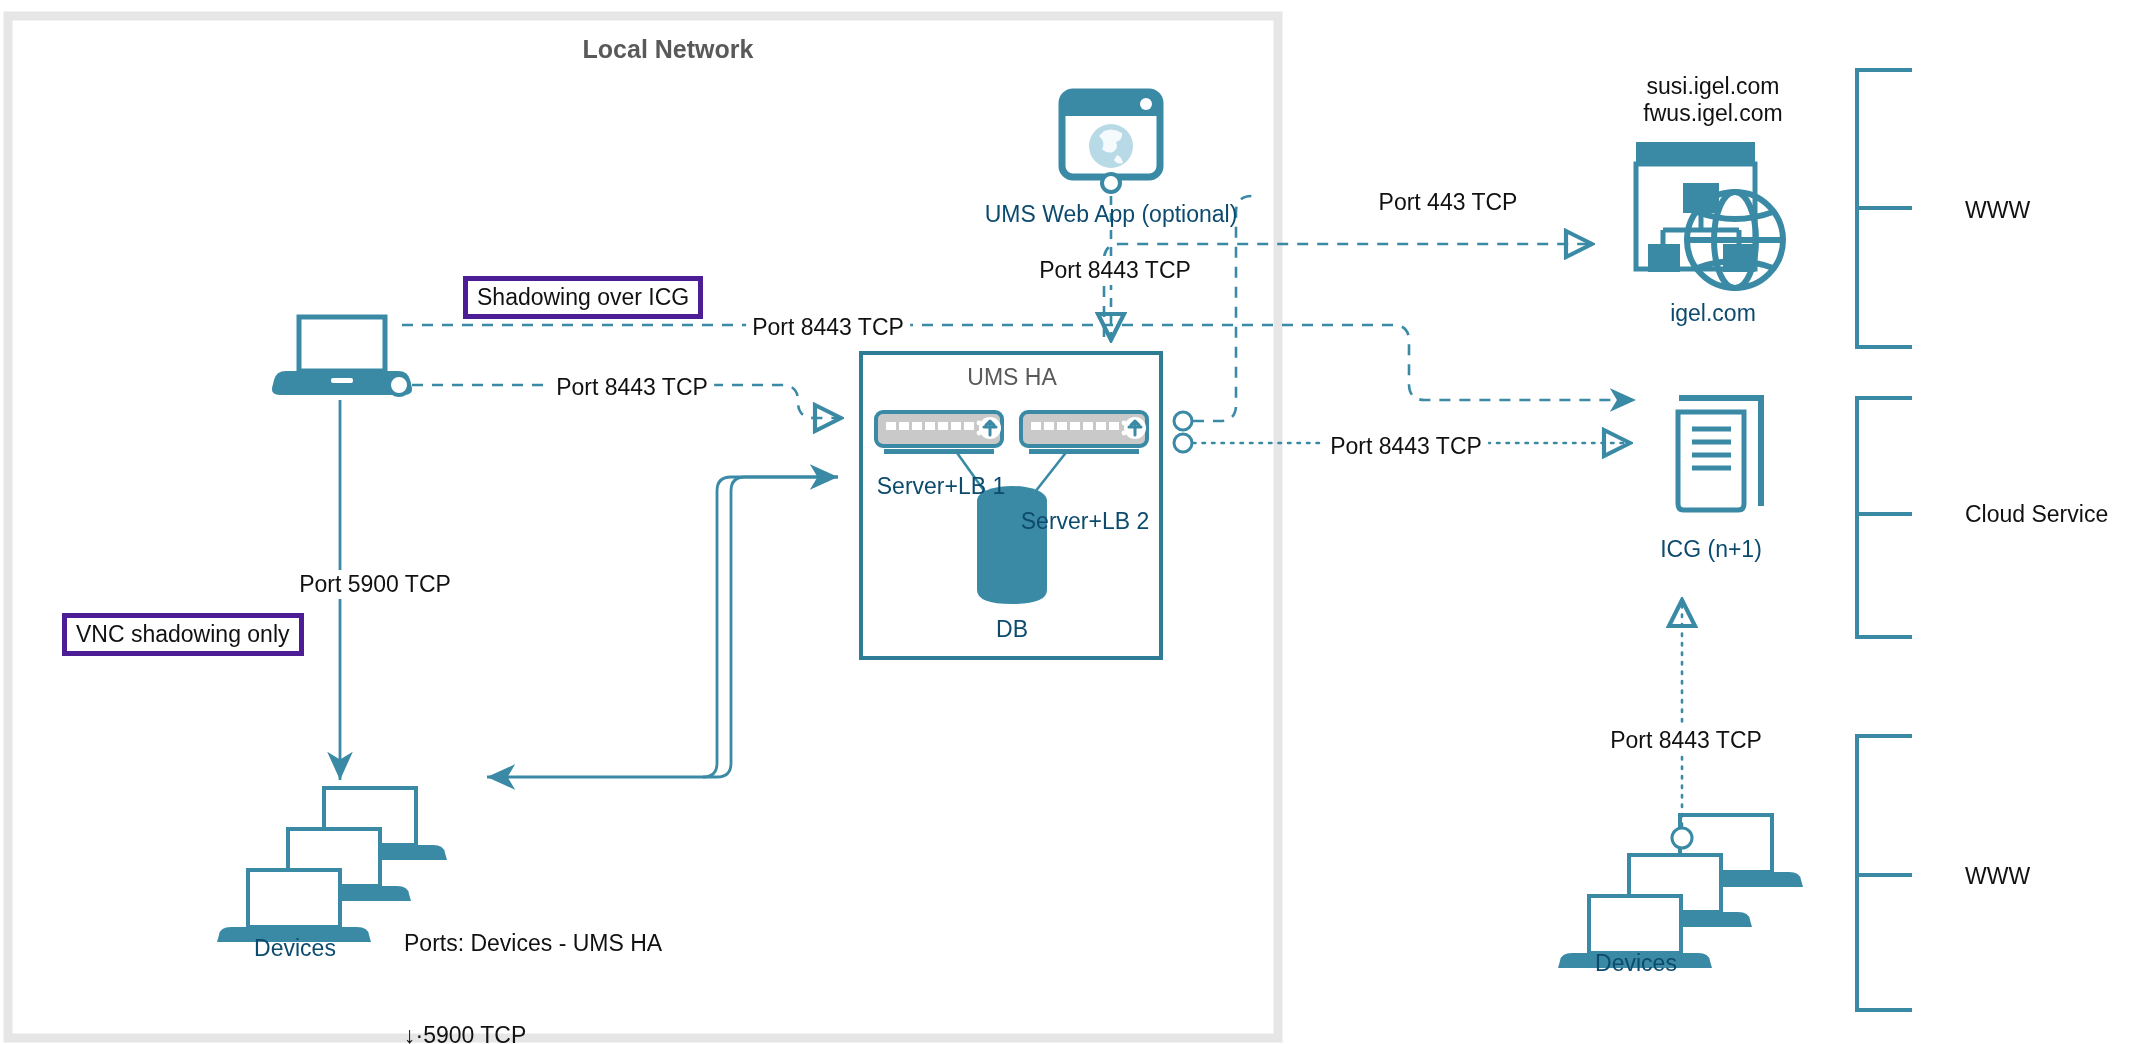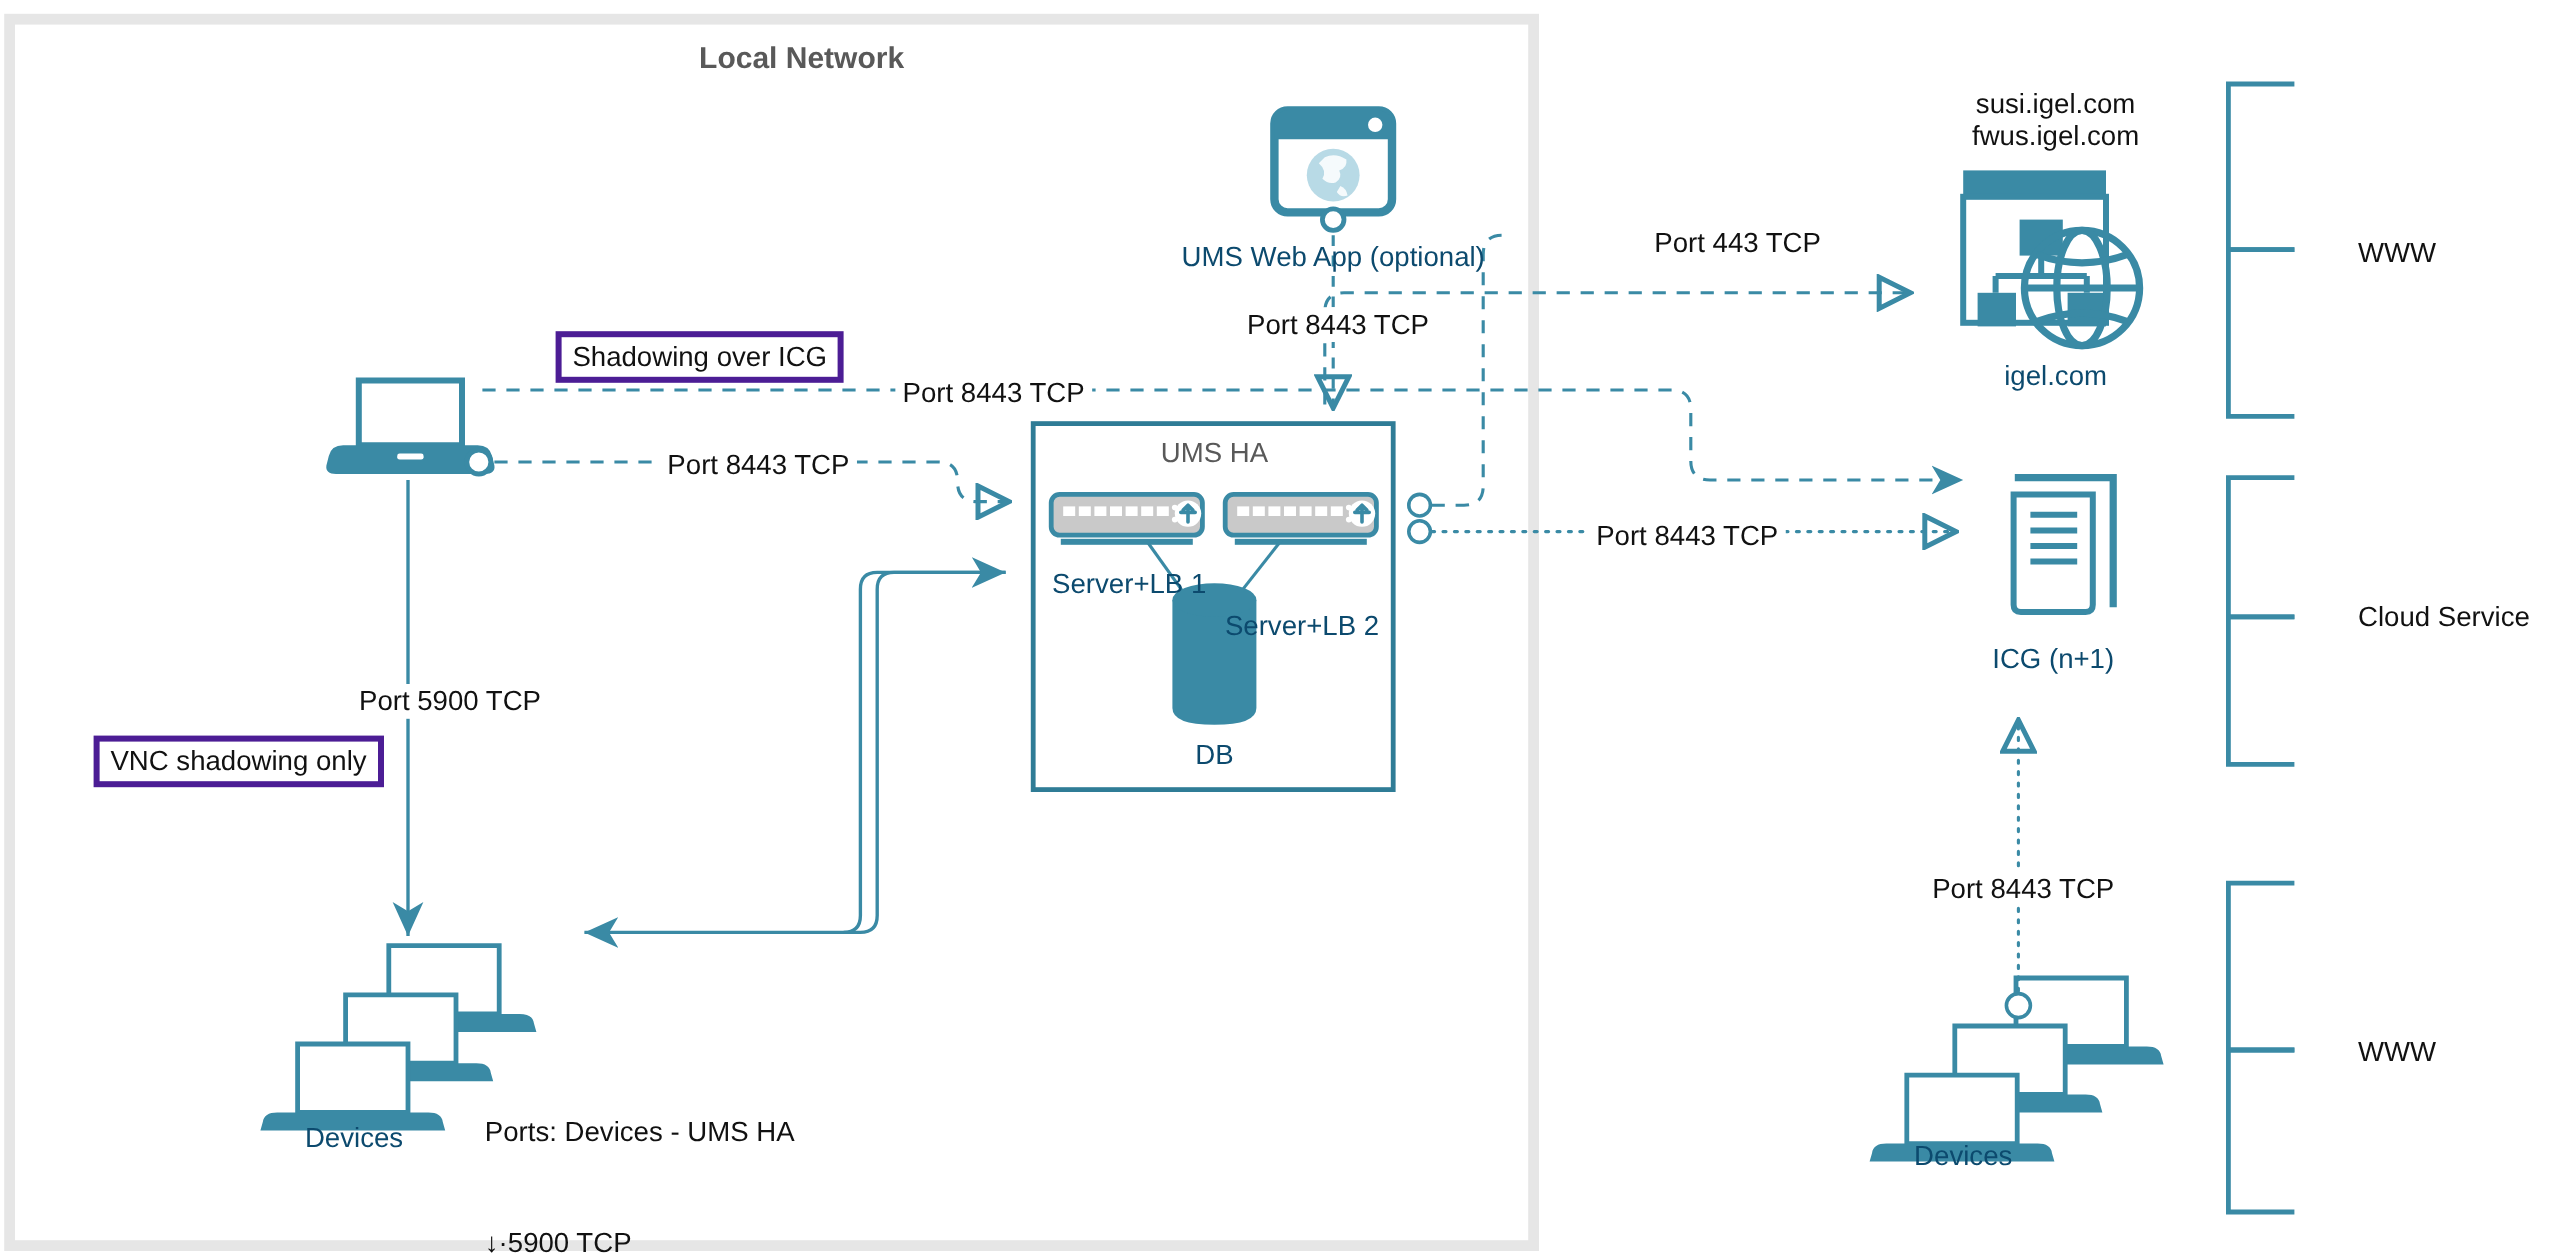--- a/index.html
+++ b/index.html
@@ -212,21 +212,21 @@
 
   <div class="lbl lbl-dark ctr" style="left:632px;top:373px;background:#ffffff;padding:0 6px;">Port 8443 TCP</div>
 
   <div class="lbl lbl-dark ctr" style="left:1406px;top:432px;background:#ffffff;padding:0 6px;">Port 8443 TCP</div>
 
   <div class="lbl lbl-dark ctr" style="left:342px;top:570px;background:#ffffff;padding:0 6px;margin-left:33px;">Port 5900 TCP</div>
 
   <div class="lbl lbl-dark ctr" style="left:1686px;top:726px;background:#ffffff;padding:0 6px;">Port 8443 TCP</div>
 
   <div class="boxlbl" style="left:463px;top:276px;">Shadowing over ICG</div>
-  <div class="boxlbl" style="left:62px;top:613px;margin-left:16px;">VNC shadowing only</div>
+  <div class="boxlbl" style="left:62px;top:613px;">VNC shadowing only</div>
 
   <div class="portlist" style="left:404px;top:866px;">
     <div>Ports: Devices - UMS HA</div>
     <div>↓·5900 TCP</div>
     
     
     
     
   </div>
 

